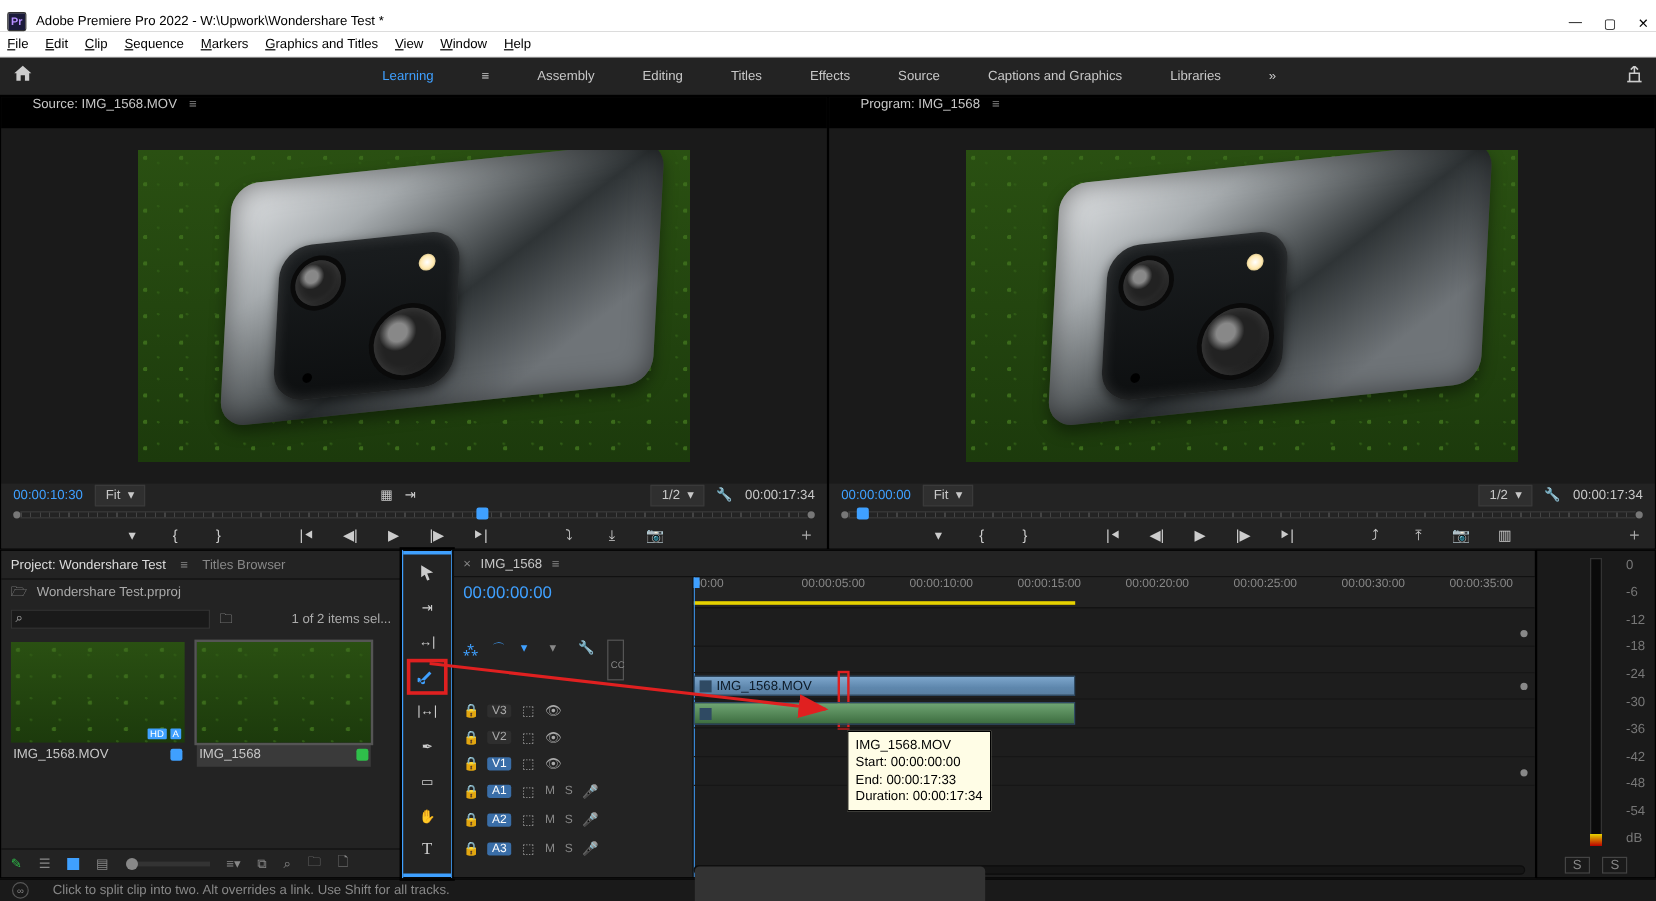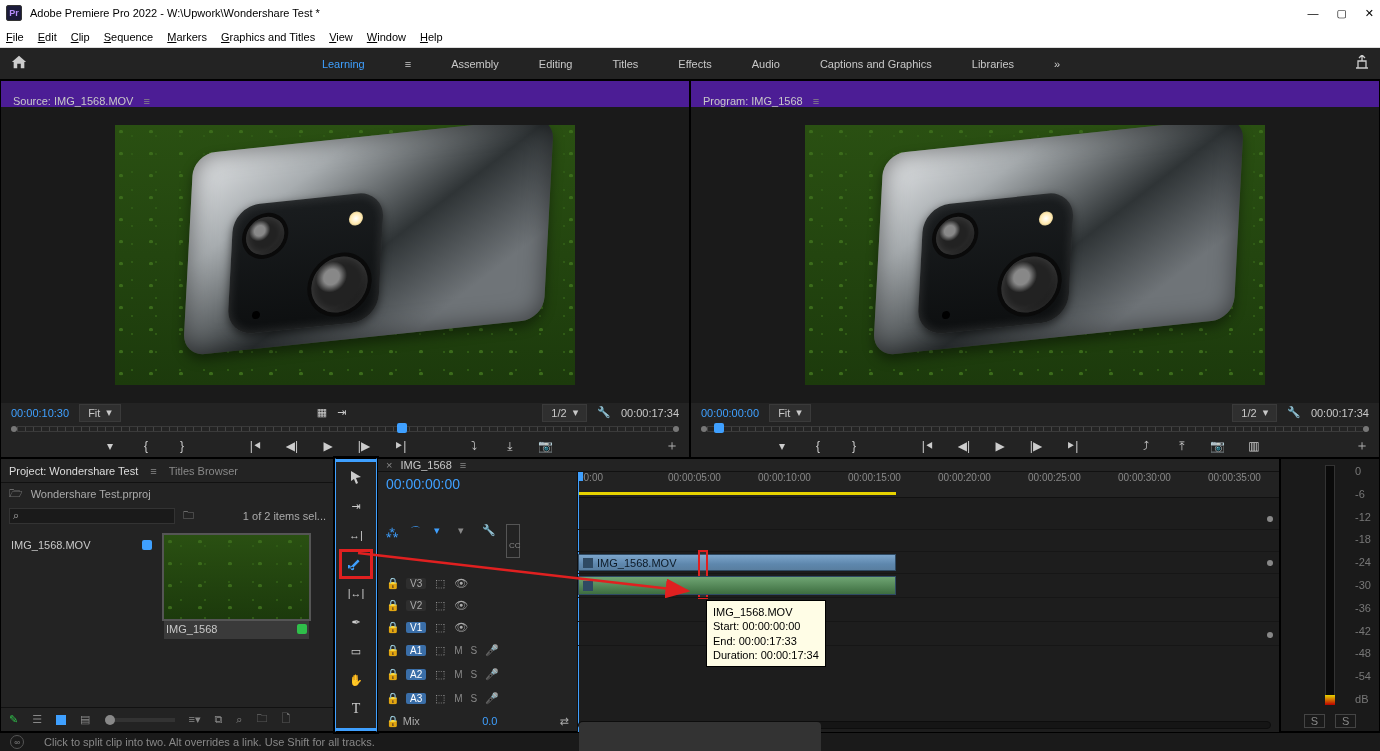--- a/index.html
+++ b/index.html
@@ -1,32 +1,32 @@
 <!DOCTYPE html>
 <html><head>
 <meta charset="utf-8">
 <style>
   * { margin: 0; padding: 0; box-sizing: border-box; font-family: "Segoe UI", Tahoma, sans-serif; font-size: 11px; }
   html, body { width: 1380px; height: 751px; background: #232323; color: #c8c8c8; overflow: hidden; }
-  .titlebar { height: 26px; background: #fff; color: #000; display: flex; align-items: center; padding: 0 6px; justify-content: space-between; }
+  .titlebar { height: 26px; background: #fff; color: #000; display: flex; align-items: flex-end; padding: 0 6px; justify-content: space-between; }
   .titlebar-left { display: flex; align-items: center; gap: 8px; }
   .titlebar-right { display: flex; gap: 18px; }
   .app-icon { width: 16px; height: 16px; background: linear-gradient(#1b1b3a,#1b1b3a); border: 1px solid #333; border-radius: 2px; color: #b78fff; display: flex; align-items: center; justify-content: center; font-size: 9px; font-weight: bold; }
   .menu-bar { height: 22px; background: #fff; color: #000; display: flex; align-items: center; padding: 0 6px; gap: 14px; border-bottom: 1px solid #ddd; }
   .menu-bar span u { text-decoration: underline; }
   .workspace-bar { height: 32px; background: #232323; display: flex; align-items: center; padding: 0 10px; border-bottom: 1px solid #000; }
   .home-icon { color: #ccc; font-size: 16px; }
   .ws-tabs { flex: 1; display: flex; justify-content: center; gap: 40px; align-items: center; }
   .ws-tabs .active { color: #3fa0ff; }
   .ws-tabs .more, .ws-tabs .ham { color: #ccc; }
   .export-icon { color: #ccc; font-size: 14px; }
   .monitors { display: flex; height: 378px; background: #1a1a1a; }
   .monitor { flex: 1; display: flex; flex-direction: column; border: 1px solid #000; }
   .monitor.left { border-right: 1px solid #000; }
-  .panel-tabs { height: 26px; display: flex; align-items: flex-end; padding: 0 12px; gap: 10px; background: #4c1d95; }
+  .panel-tabs { height: 26px; display: flex; align-items: flex-start; padding: 0 26px; gap: 10px; background: #000000; }
   .panel-tabs .options { color: #888; cursor: pointer; }
   .preview { flex: 1; background: #1a1a1a; display: flex; align-items: center; justify-content: center; padding: 10px; }
   .preview-img { width: 460px; height: 260px; position: relative; overflow: hidden; }
   .grass { position: absolute; inset: 0; background:
     radial-gradient(circle at 20% 30%, #3b6b1b 0 6%, transparent 7%) 0 0/30px 22px,
     radial-gradient(circle at 70% 60%, #2f5a15 0 5%, transparent 6%) 0 0/24px 18px,
     linear-gradient(#2a5012,#1c3a0c); }
   .phone { position: absolute; right: 6%; top: 4%; width: 78%; height: 78%; background: linear-gradient(145deg,#e6e8ea 0%,#a8adb0 25%,#2f3436 55%,#6f7478 80%); transform: skew(-6deg,-3deg) rotate(-3deg); border-radius: 22px; box-shadow: inset 0 0 24px rgba(0,0,0,.5), 0 6px 12px rgba(0,0,0,.4); }
   .cam-bump { position: absolute; left: 12%; bottom: 8%; width: 150px; height: 130px; background: linear-gradient(#1a1d1f,#0d0f10); border-radius: 26px; box-shadow: inset 0 0 12px rgba(255,255,255,.15), 0 3px 10px rgba(0,0,0,.6); }
   .lens { position: absolute; width: 50px; height: 50px; border-radius: 50%; background: radial-gradient(circle at 35% 35%, #888 0 15%, #222 30% 60%, #000 100%); box-shadow: 0 0 0 4px #0a0a0a, inset 0 0 10px rgba(255,255,255,.15); }
@@ -157,21 +157,21 @@
         <path d="M10 2 L2 9 H4 V16 H8 V11 H12 V16 H16 V9 H18 Z"></path>
       </svg>
   </span>
   <div class="ws-tabs">
     <span class="active">Learning</span>
     <span class="ham">≡</span>
     <span>Assembly</span>
     <span>Editing</span>
     <span>Titles</span>
     <span>Effects</span>
-    <span>Audio</span>
+    <span>Source</span>
     <span>Captions and Graphics</span>
     <span>Libraries</span>
     <span class="more">»</span>
   </div>
   <span class="export-icon">
     <svg width="16" height="14" viewBox="0 0 16 14" fill="none" stroke="#ccc" stroke-width="1.3">
         <path d="M2 13 H14 M4 13 V6 H12 V13 M8 6 V1 M5 3 L8 0 L11 3"></path>
       </svg>
   </span>
 </div>
@@ -320,20 +320,31 @@
       <div class="search-wrap">
         <span class="mag">⌕</span>
         <input style="">
       </div>
       <span>🗀</span>
       <span style="flex:1"></span>
       <span>1 of 2 items sel...</span>
     </div>
     <div class="bins">
       <div class="bin">
+        <div class="thumb">
+            <div class="mini">
+              <div class="preview-img">
+                <div class="grass"></div>
+              </div>
+            </div>
+            <div class="badges">
+              <span>HD</span>
+              <span>A</span>
+            </div>
+          </div>
         <div class="bin-label">
             <span>IMG_1568.MOV</span>
             <span class="dot blue"></span>
           </div>
       </div>
       <div class="bin">
         <div class="thumb selth">
             <div class="mini">
               <div class="preview-img">
                 <div class="grass"></div>
@@ -435,25 +446,20 @@
             <span>🎤</span>
           </div>
         <div class="track-head srow">
             <span class="lock">🔒</span>
             <span class="tag active">A3</span>
             <span class="sync">⬚</span>
             <span class="small">M</span>
             <span class="small">S</span>
             <span>🎤</span>
           </div>
-        <div class="mix-row">
-            <span>🔒 <span>Mix</span></span>
-            <span class="mv">0.0</span>
-            <span>⇄</span>
-          </div>
       </div>
 
       <div class="tl-right">
         <div class="ruler">
           <span class="tick" style="left:0">00:00</span>
           <span class="tick" style="left:90px">00:00:05:00</span>
           <span class="tick" style="left:180px">00:00:10:00</span>
           <span class="tick" style="left:270px">00:00:15:00</span>
           <span class="tick" style="left:360px">00:00:20:00</span>
           <span class="tick" style="left:450px">00:00:25:00</span>

